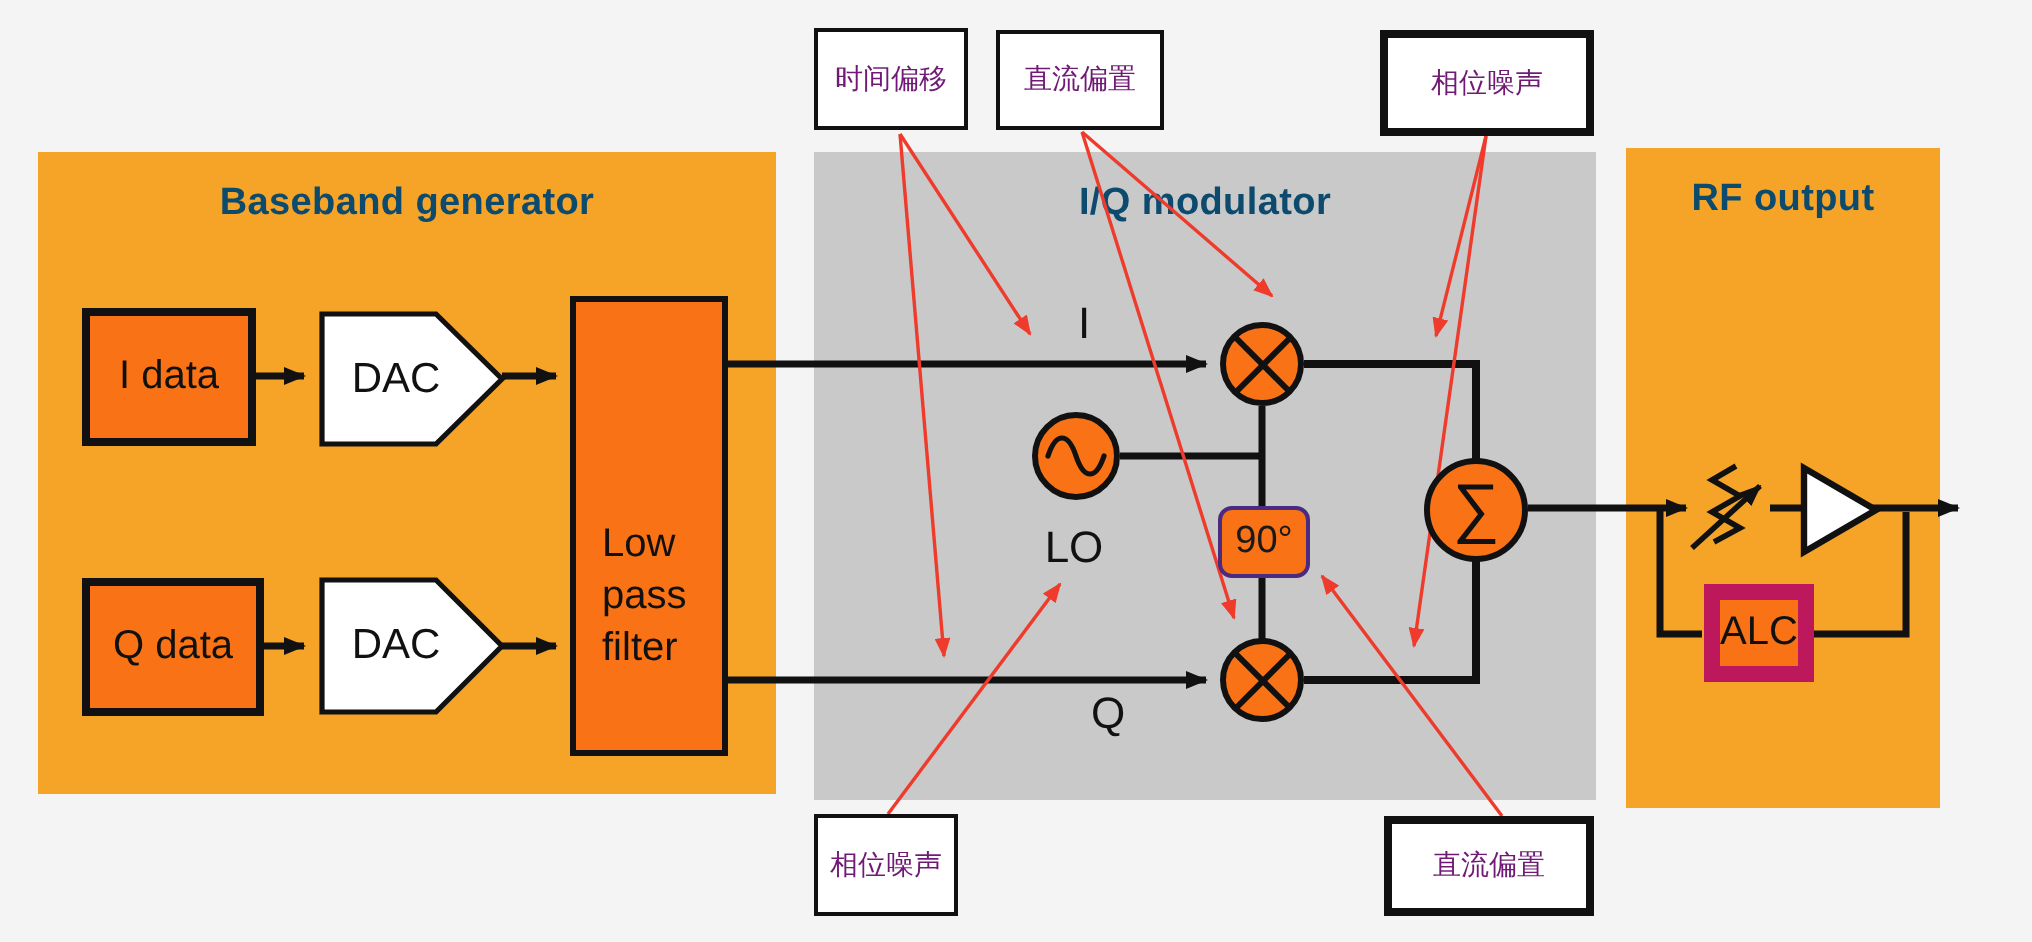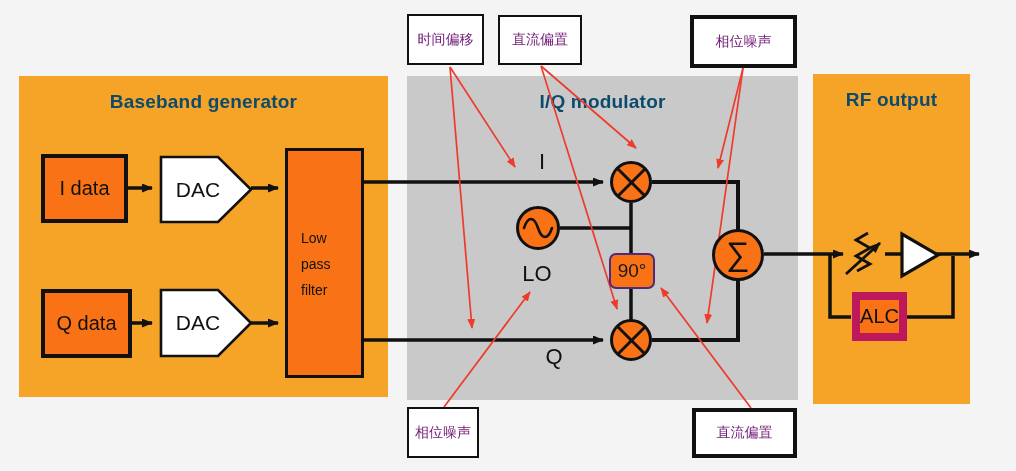--- a/index.html
+++ b/index.html
@@ -17,21 +17,21 @@
   .panel-title{
     margin:0;padding-top:15px;text-align:center;
     font-size:19px;font-weight:700;color:#0c4a6e;letter-spacing:.2px;
   }
   
   #lines{z-index:2;left:0;top:0;pointer-events:none;}
   
   .comp{z-index:3;background:#f97316;display:flex;align-items:center;justify-content:center;}
   .bbox{border:4px solid #111;font-size:20px;}
   .lpf{border:3px solid #111;display:block;}
-  .lpf-text{padding:74px 0 0 13px;font-size:14px;line-height:26px;width:58px;}
+  .lpf-text{padding:108px 0 0 13px;font-size:20px;line-height:26px;width:58px;}
   .circ{border-radius:50%;}
   .mixer{left:0;top:0;width:42px;height:42px;border:3.5px solid #111;}
   .losc{width:44px;height:44px;border:3px solid #111;}
   .sumc{width:52px;height:52px;border:3.5px solid #111;font-size:33px;padding-bottom:3px;}
   .p90{border:2.5px solid #4A2B7F;border-radius:7px;font-size:19px;color:#1a1a1a;}
   .alc{border:8px solid #be185d;font-size:20px;}
   .dactext{z-index:3;display:flex;align-items:center;justify-content:center;font-size:21px;}
   .siglabel{z-index:3;font-size:22px;text-align:center;}
   
   .callout{

